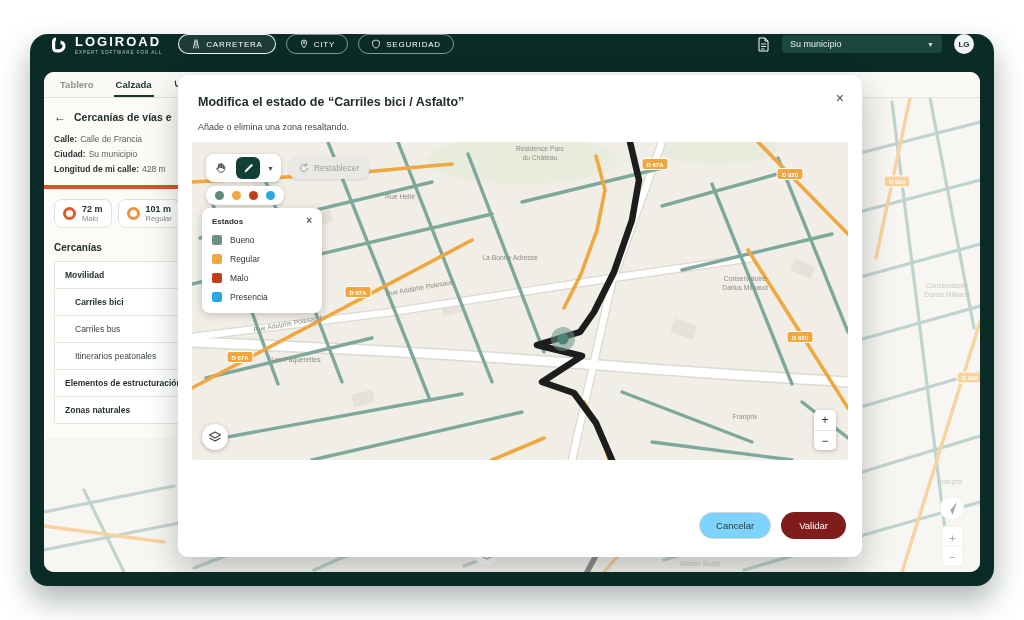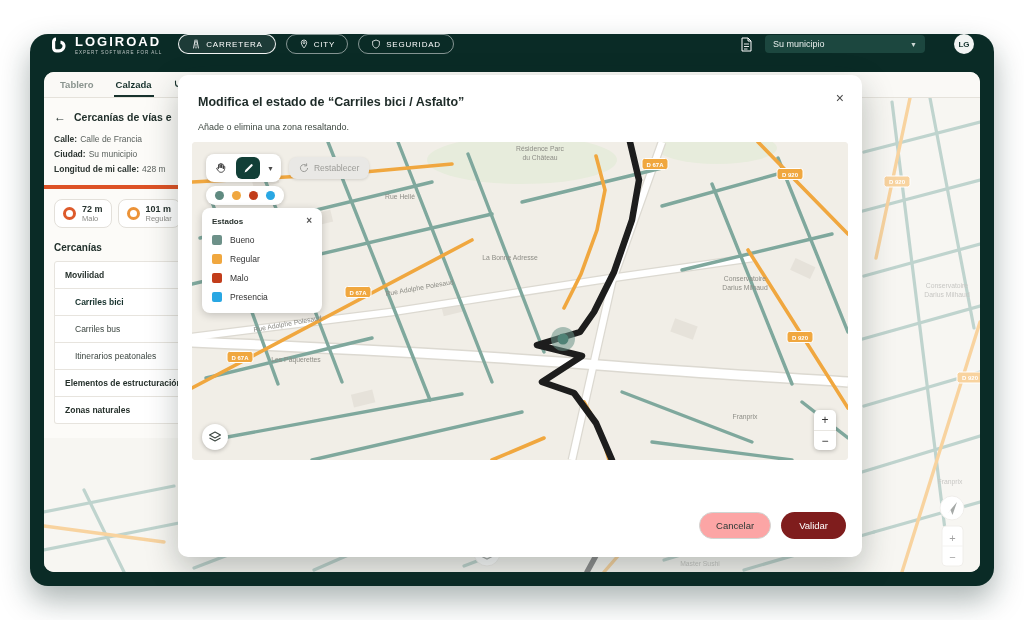--- a/index.html
+++ b/index.html
@@ -13,21 +13,21 @@
   .logo-textcol { display:flex; flex-direction:column; }
   .logo-name { font-size:13px; font-weight:700; letter-spacing:2px; }
   .logo-tag { font-size:4.5px; letter-spacing:1px; color:rgba(255,255,255,.7); margin-top:1px; }
   .nav { display:flex; gap:10px; margin-left:16px; }
   .nav-btn { display:flex; align-items:center; gap:5px; border:1px solid rgba(255,255,255,.5); border-radius:13px; padding:4px 12px; font-size:8px; letter-spacing:.8px; color:#fff; background:transparent; cursor:pointer; }
   .nav-btn.active { border-color:rgba(255,255,255,.95); background:rgba(255,255,255,.08); }
   .header-right { margin-left:auto; display:flex; align-items:center; gap:12px; }
   .doc-btn { display:flex; cursor:pointer; }
   .muni-select { width:160px; background:#1c473f; border-radius:4px; padding:4px 8px; font-size:9px; display:flex; justify-content:space-between; align-items:center; color:#e8eeec; cursor:pointer; }
   .muni-caret { font-size:7px; color:#cfd9d6; }
-  .avatar { width:20px; height:20px; border-radius:50%; background:#f2f4f3; color:#15332e; font-size:8px; font-weight:700; display:flex; align-items:center; justify-content:center; cursor:pointer;margin-left:17px; }
+  .avatar { width:20px; height:20px; border-radius:50%; background:#f2f4f3; color:#15332e; font-size:8px; font-weight:700; display:flex; align-items:center; justify-content:center; cursor:pointer; }
 
   
   .content { position:absolute; left:14px; right:14px; top:38px; bottom:14px; background:#efece5; border-radius:10px; overflow:hidden; }
   .tabbar { position:relative; z-index:6; height:26px; background:#faf9f6; border-bottom:1px solid #e5e2db; display:flex; align-items:flex-end; padding-left:14px; gap:18px; }
   .tab { font-size:9.5px; color:#8a948f; font-weight:700; padding:13px 2px 7px; cursor:pointer; }
   .tab.active { color:#17322d; border-bottom:2px solid #17322d; padding-bottom:5px; }
   .tab-iconbtn { padding:6px 2px 7px; cursor:pointer; display:flex; }
 
   .bgmap { position:absolute; left:0; right:0; top:26px; bottom:0; }
   .bgmap svg { width:100%; height:100%; display:block; }
@@ -78,21 +78,21 @@
   .estado-row { display:flex; gap:8px; align-items:center; margin-top:9px; }
   .estado-swatch { width:10px; height:10px; border-radius:2px; }
   .estado-label { font-size:8.5px; color:#333; }
 
   .layers-btn { position:absolute; left:10px; bottom:10px; width:26px; height:26px; border-radius:50%; background:#fff; box-shadow:0 1px 4px rgba(0,0,0,.25); display:flex; align-items:center; justify-content:center; z-index:3; cursor:pointer; }
   .zoomctl { position:absolute; right:12px; bottom:10px; width:22px; background:#fff; border-radius:5px; box-shadow:0 1px 4px rgba(0,0,0,.25); z-index:3; display:flex; flex-direction:column; overflow:hidden; }
   .zoom-btn { height:20px; display:flex; align-items:center; justify-content:center; font-size:12px; color:#333; cursor:pointer; }
   .zoom-btn + .zoom-btn { border-top:1px solid #e8e6e1; }
 
   .modal-footer { position:absolute; right:16px; bottom:18px; display:flex; gap:10px; }
-  .btn-cancel { border:1px solid #cfd6d3; border-radius:15px; padding:7px 16px; font-size:9.5px; color:#2e3a36; background:#fca5a5; cursor:pointer; }
+  .btn-cancel { border:1px solid #cfd6d3; border-radius:15px; padding:7px 16px; font-size:9.5px; color:#2e3a36; background:#7dd3fc; cursor:pointer; }
   .btn-validate { background:#7f1d1d; color:#fff; border:none; border-radius:15px; padding:7px 18px; font-size:9.5px; cursor:pointer; }
 </style>
 </head>
 <body>
 
 <div class="app">
 
   <div class="header">
     <div class="logo">
       <svg width="18" height="18" viewBox="0 0 18 18">

